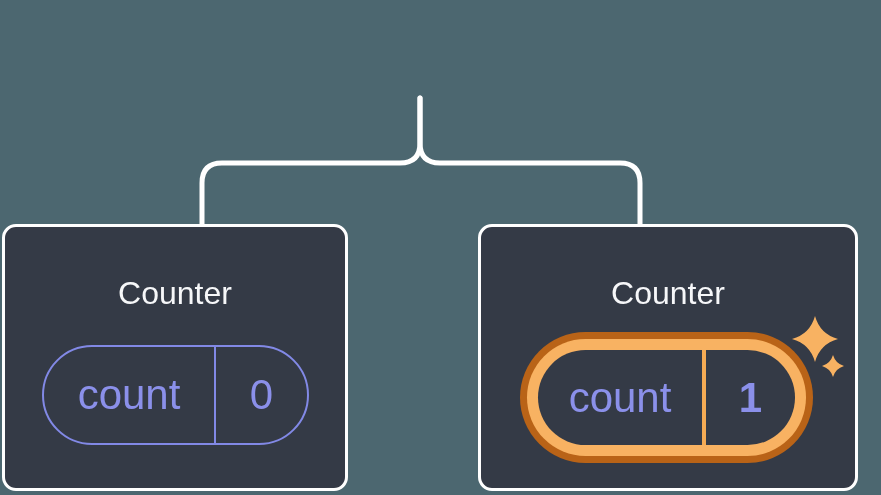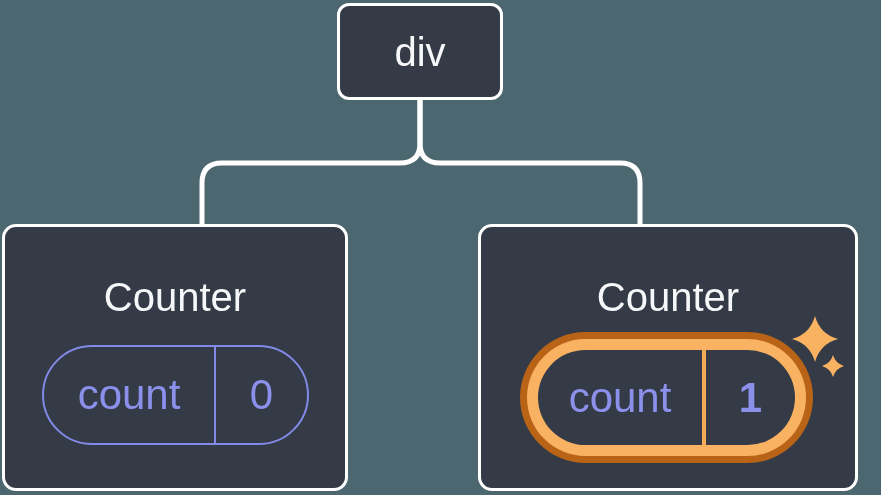--- a/index.html
+++ b/index.html
@@ -52,21 +52,21 @@
   }
   .card.left  { left: 2px;   width: 346px; }
   .card.right { left: 478px; width: 380px; }
   .card-title {
     position: absolute;
     left: 0;
     top: 50px;
     width: 100%;
     text-align: center;
     color: #f6f7f9;
-    font-size: 40px;
+    font-size: 32px;
     font-weight: 500;
     line-height: 1;
   }
   
   .state-pill {
     position: absolute;
     left: 37px;
     top: 118px;
     width: 267px;
     height: 100px;
@@ -143,23 +143,20 @@
 </head>
 <body>
 
 <div class="canvas">
 
   <svg class="connector" width="881" height="495" viewBox="0 0 881 495">
     <path d="M420,98 V143 Q420,163 400,163 H222 Q202,163 202,183 V224" fill="none" stroke="#ffffff" stroke-width="5" stroke-linecap="round"></path>
     <path d="M420,98 V143 Q420,163 440,163 H620 Q640,163 640,183 V224" fill="none" stroke="#ffffff" stroke-width="5" stroke-linecap="round"></path>
   </svg>
 
-  <div class="node-root">
-    <span>div</span>
-  </div>
 
   <div class="card left">
     <div class="card-title">Counter</div>
     <div class="state-pill">
       <div class="cell key">count</div>
       <div class="divider"></div>
       <div class="cell val">0</div>
     </div>
   </div>
 

